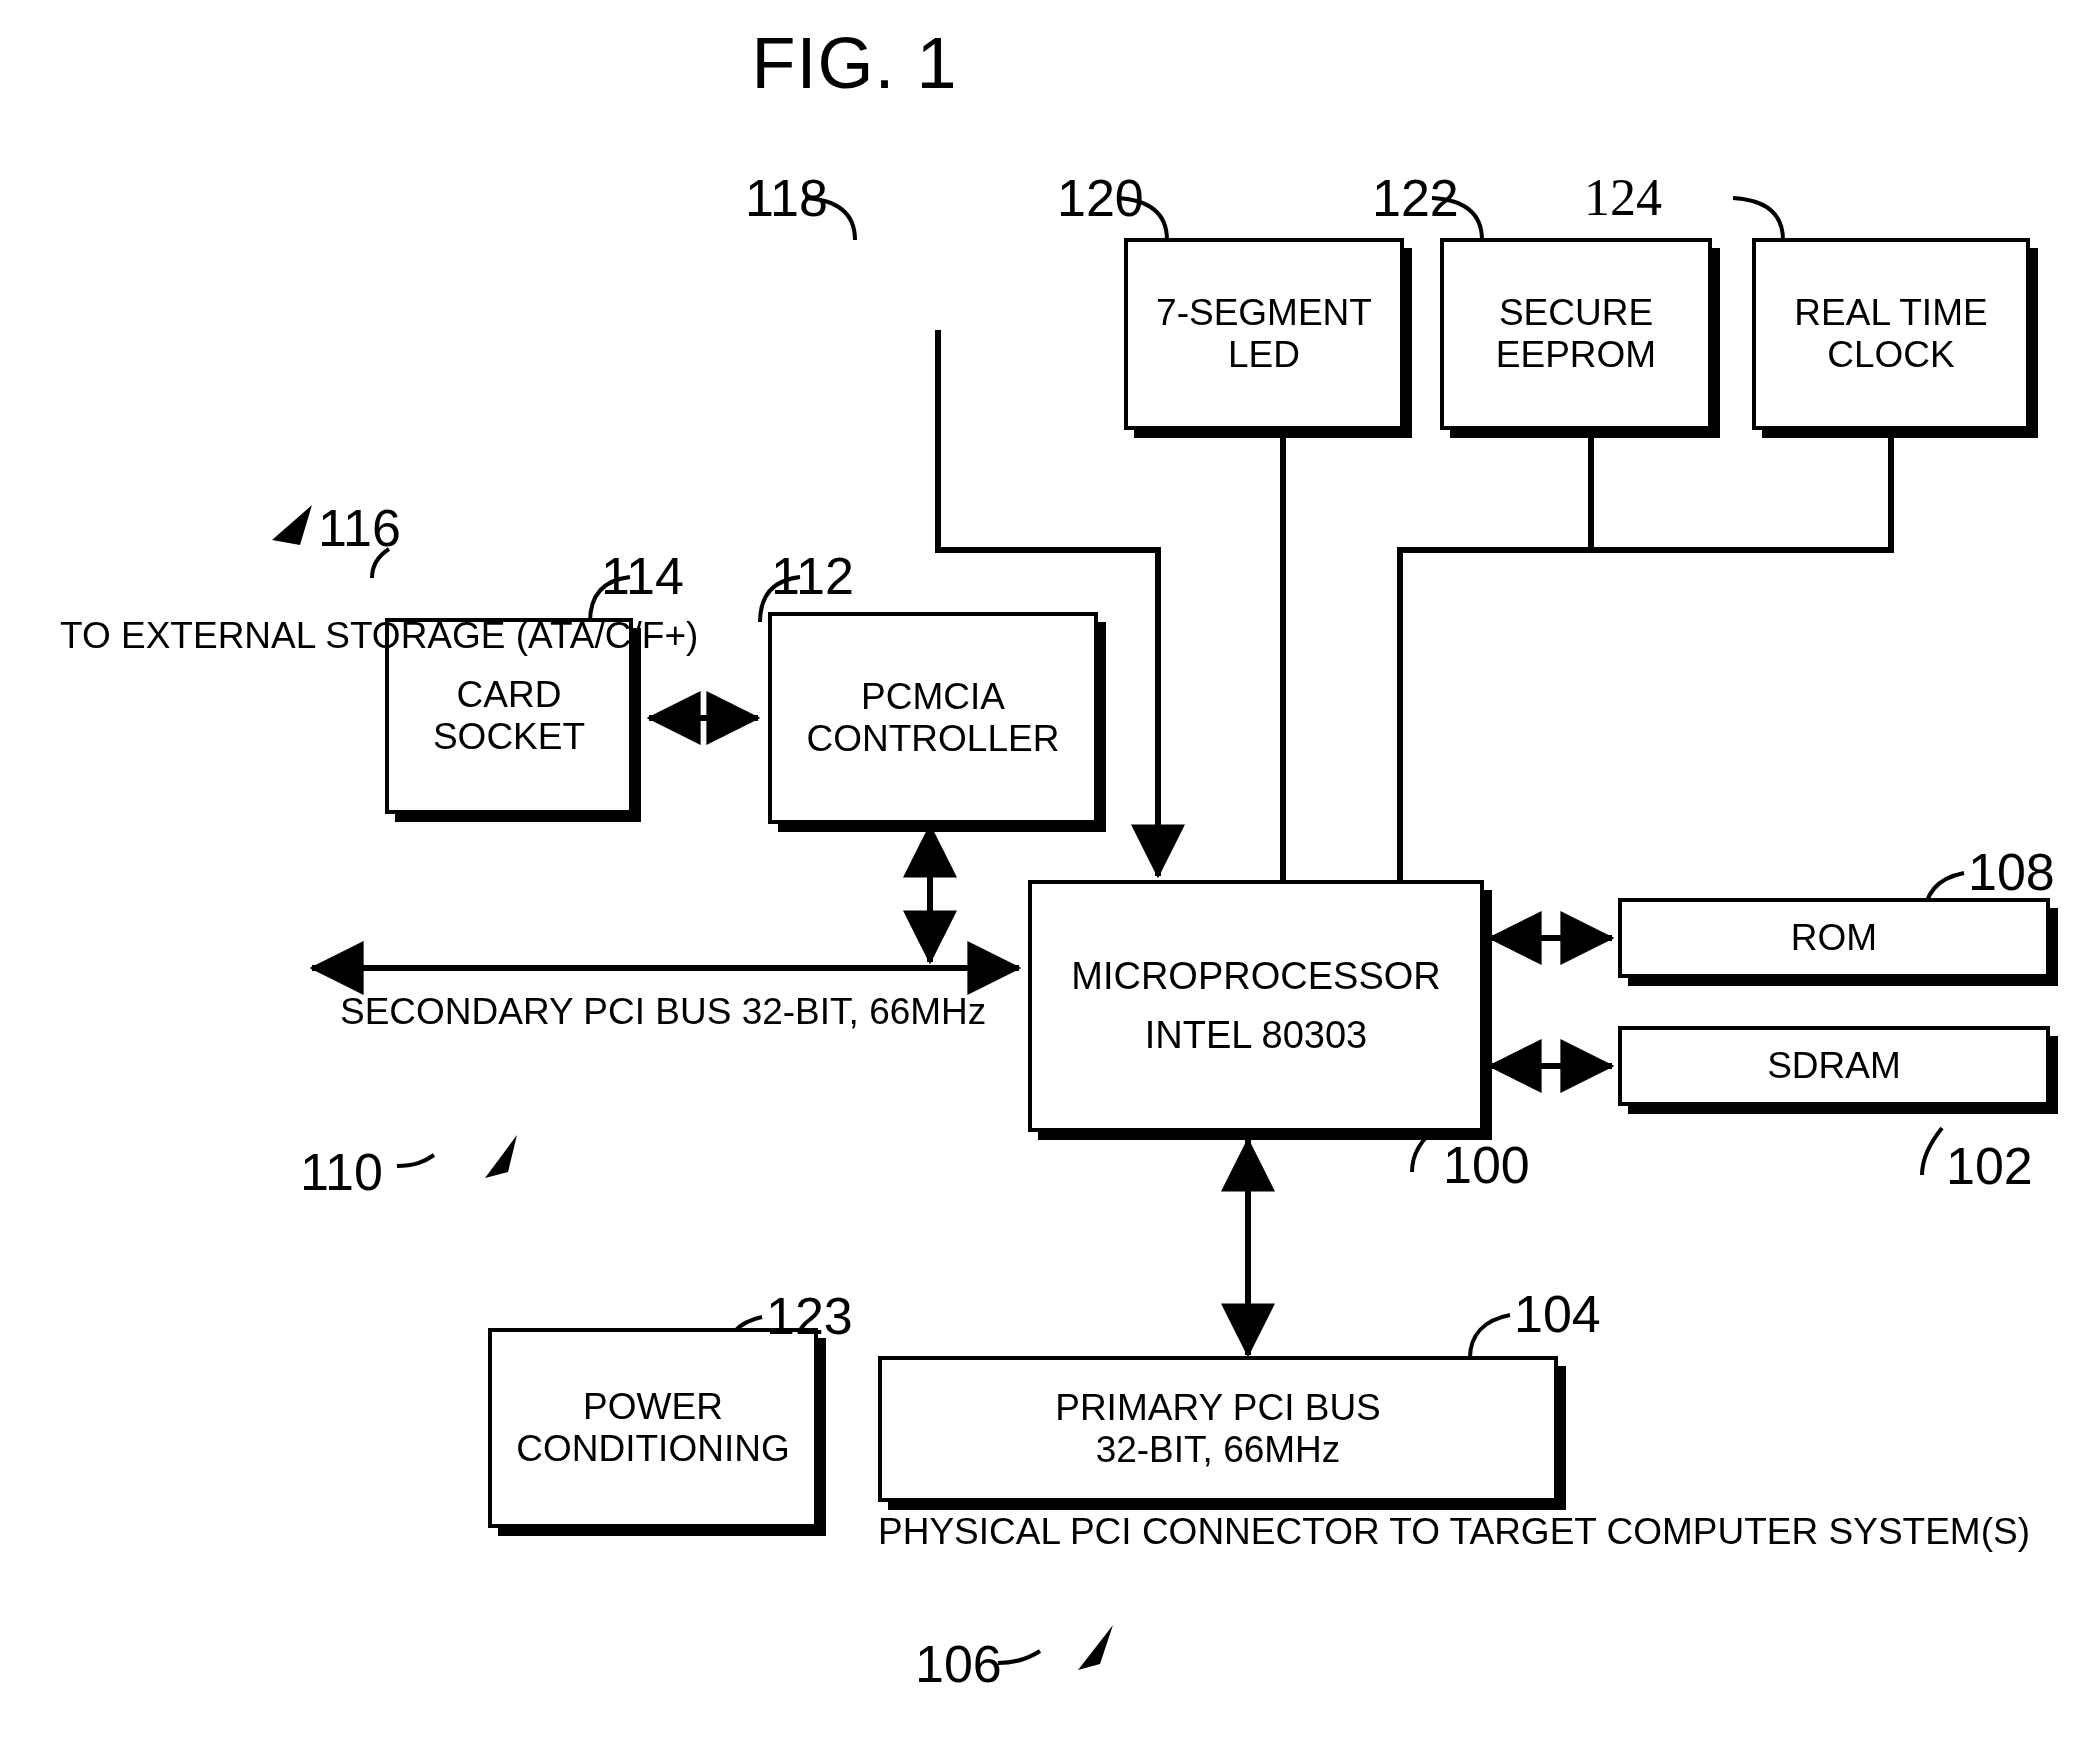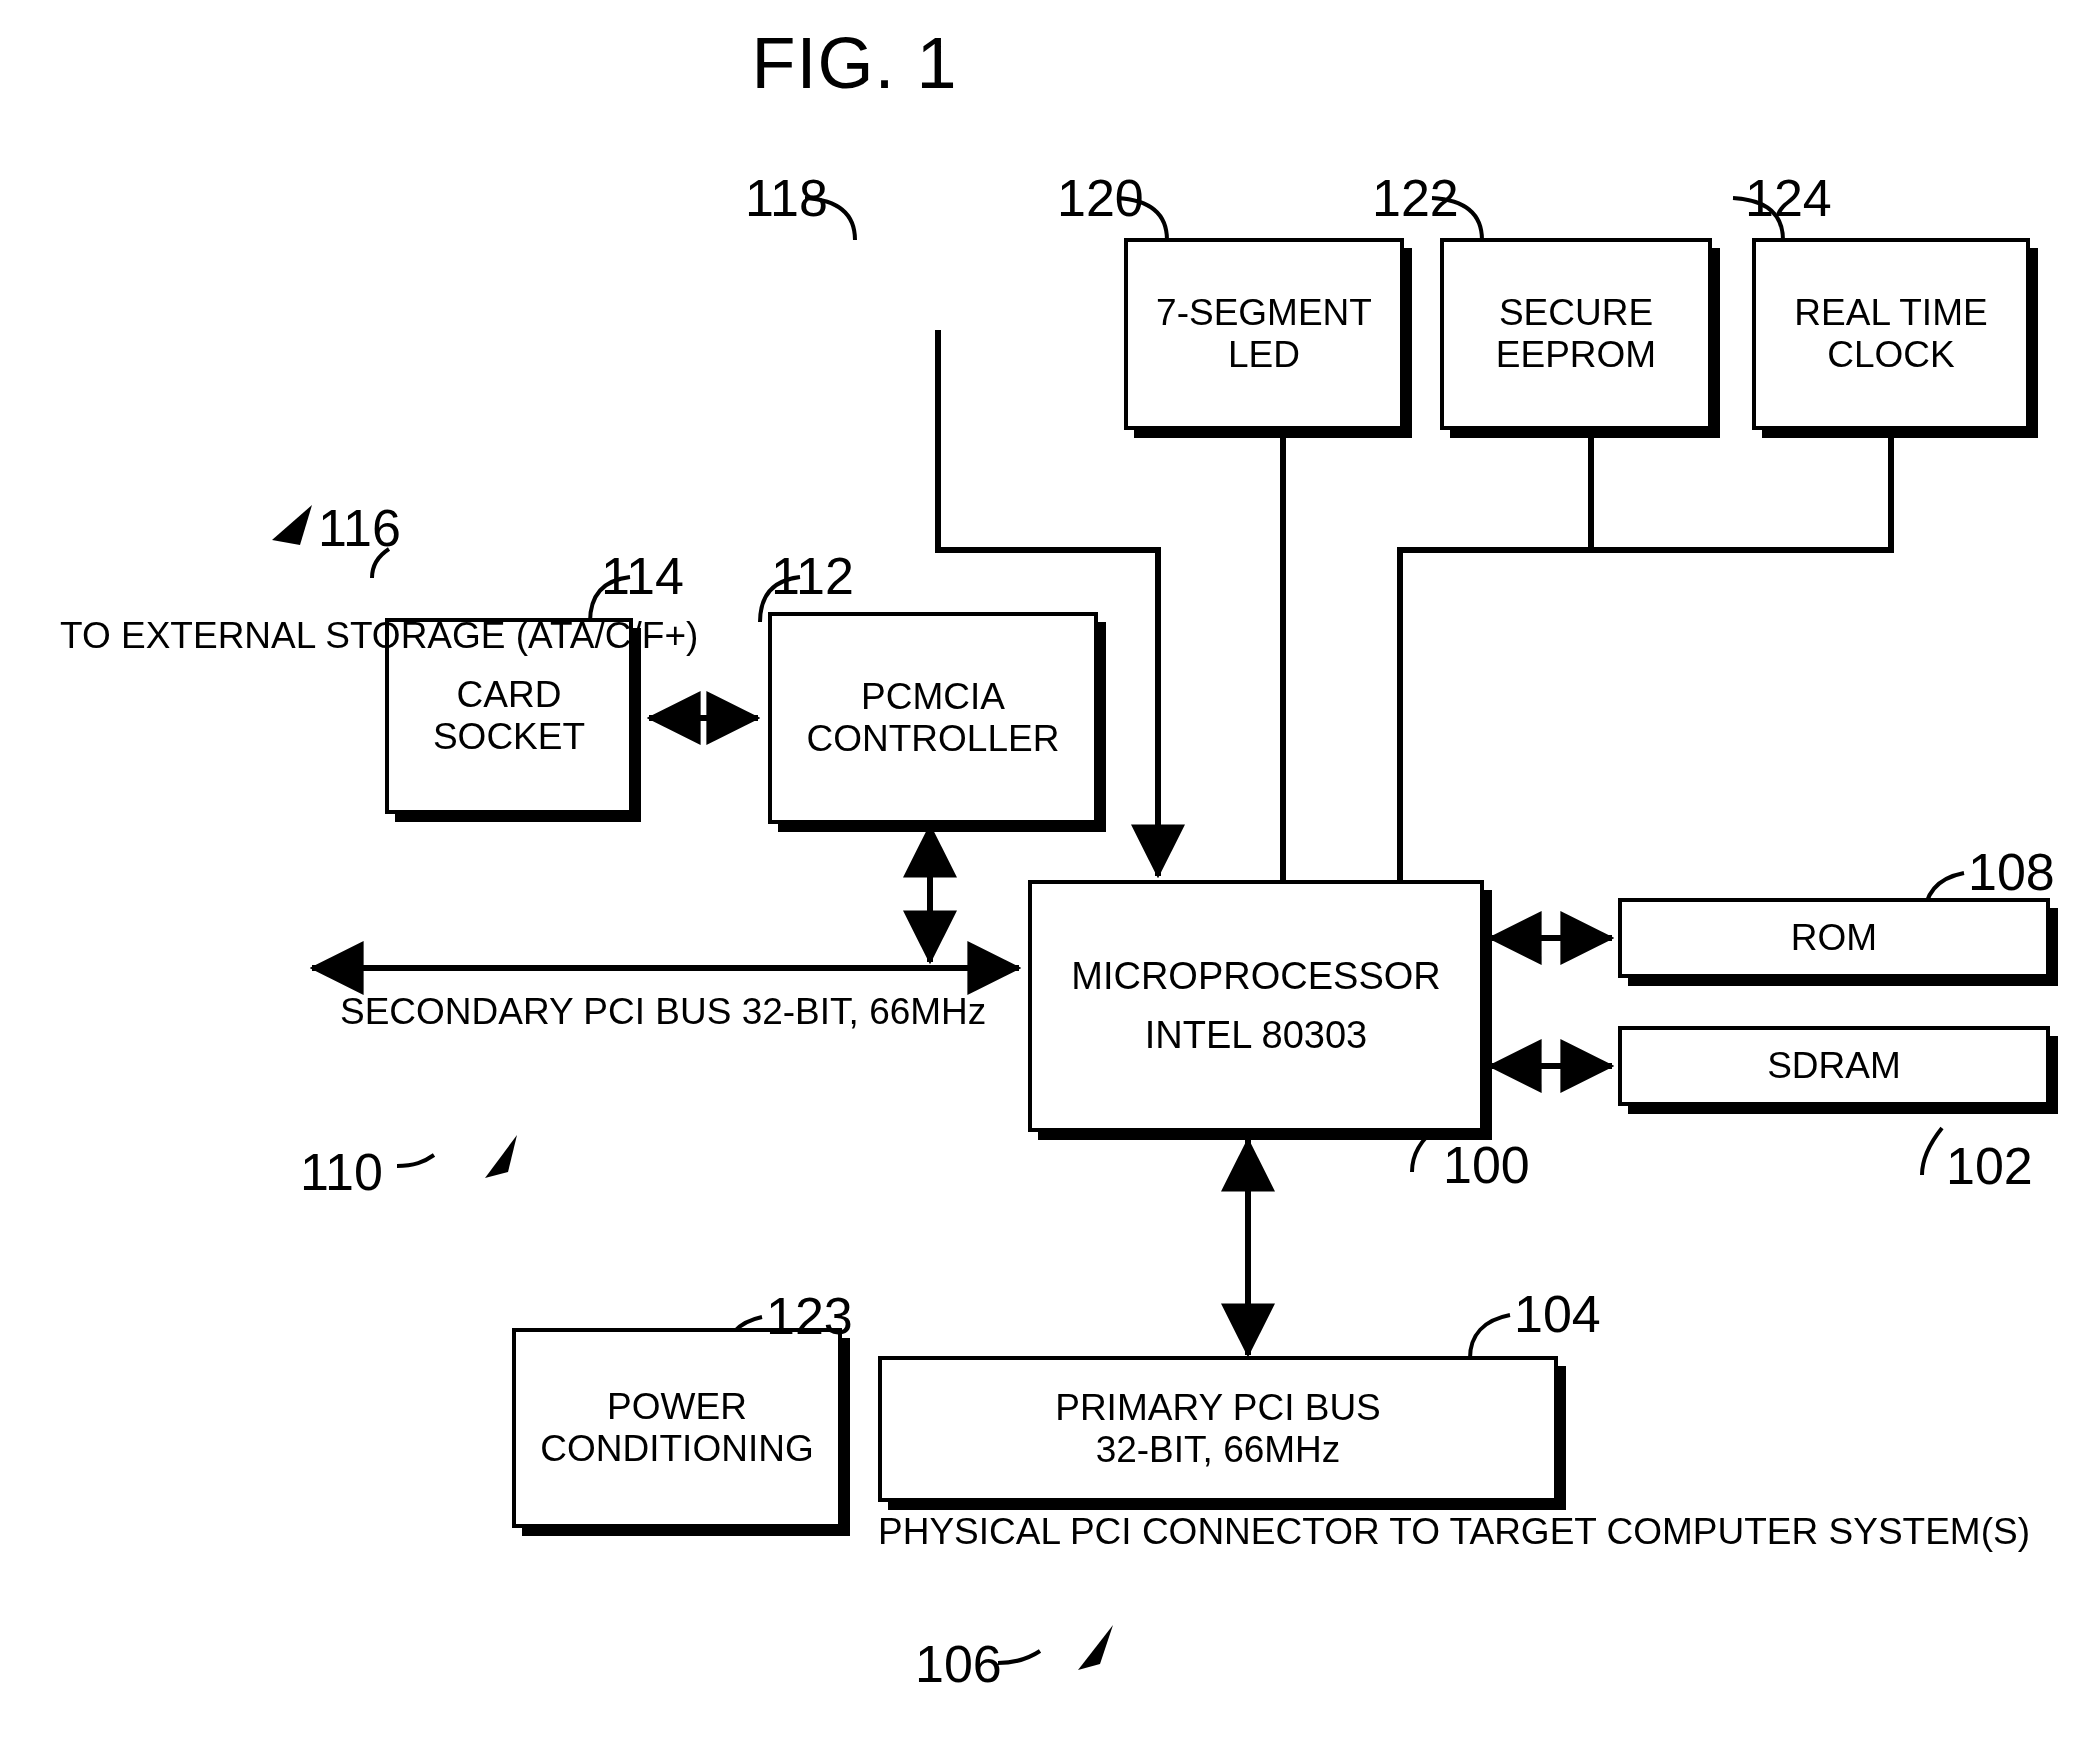--- a/index.html
+++ b/index.html
@@ -128,21 +128,21 @@
   </div>
 
   <div class="box" style="left:1618px;top:898px;width:432px;height:80px;">
     <span>ROM</span>
   </div>
 
   <div class="box" style="left:1618px;top:1026px;width:432px;height:80px;">
     <span>SDRAM</span>
   </div>
 
-  <div class="box" style="left:512px;top:1328px;width:330px;height:200px;">
+  <div class="box" style="left:488px;top:1328px;width:330px;height:200px;">
     <span>POWER</span>
     <span>CONDITIONING</span>
   </div>
 
   <div class="box" style="left:878px;top:1356px;width:680px;height:146px;">
     <span>PRIMARY PCI BUS</span>
     <span>32-BIT, 66MHz</span>
   </div>
 
   <div class="cap" style="left:60px;top:612px;width:340px;">
@@ -159,21 +159,21 @@
 
   <div class="cap" style="left:878px;top:1508px;width:680px;">
     <span>PHYSICAL PCI CONNECTOR</span>
     <span>TO TARGET COMPUTER</span>
     <span>SYSTEM(S)</span>
   </div>
 
   <div class="ref" style="left:745px;top:168px;">118</div>
   <div class="ref" style="left:1057px;top:168px;">120</div>
   <div class="ref" style="left:1372px;top:168px;">122</div>
-  <div class="ref" style="left:1745px;top:168px;">124</div>
+  <div class="ref" style="left:1584px;top:168px;font-family:Liberation Serif, serif;">124</div>
 
   <div class="ref" style="left:318px;top:498px;">116</div>
   <div class="ref" style="left:601px;top:546px;">114</div>
   <div class="ref" style="left:771px;top:546px;">112</div>
 
   <div class="ref" style="left:1968px;top:842px;">108</div>
   <div class="ref" style="left:1443px;top:1135px;">100</div>
   <div class="ref" style="left:1946px;top:1136px;">102</div>
 
   <div class="ref" style="left:300px;top:1142px;">110</div>

